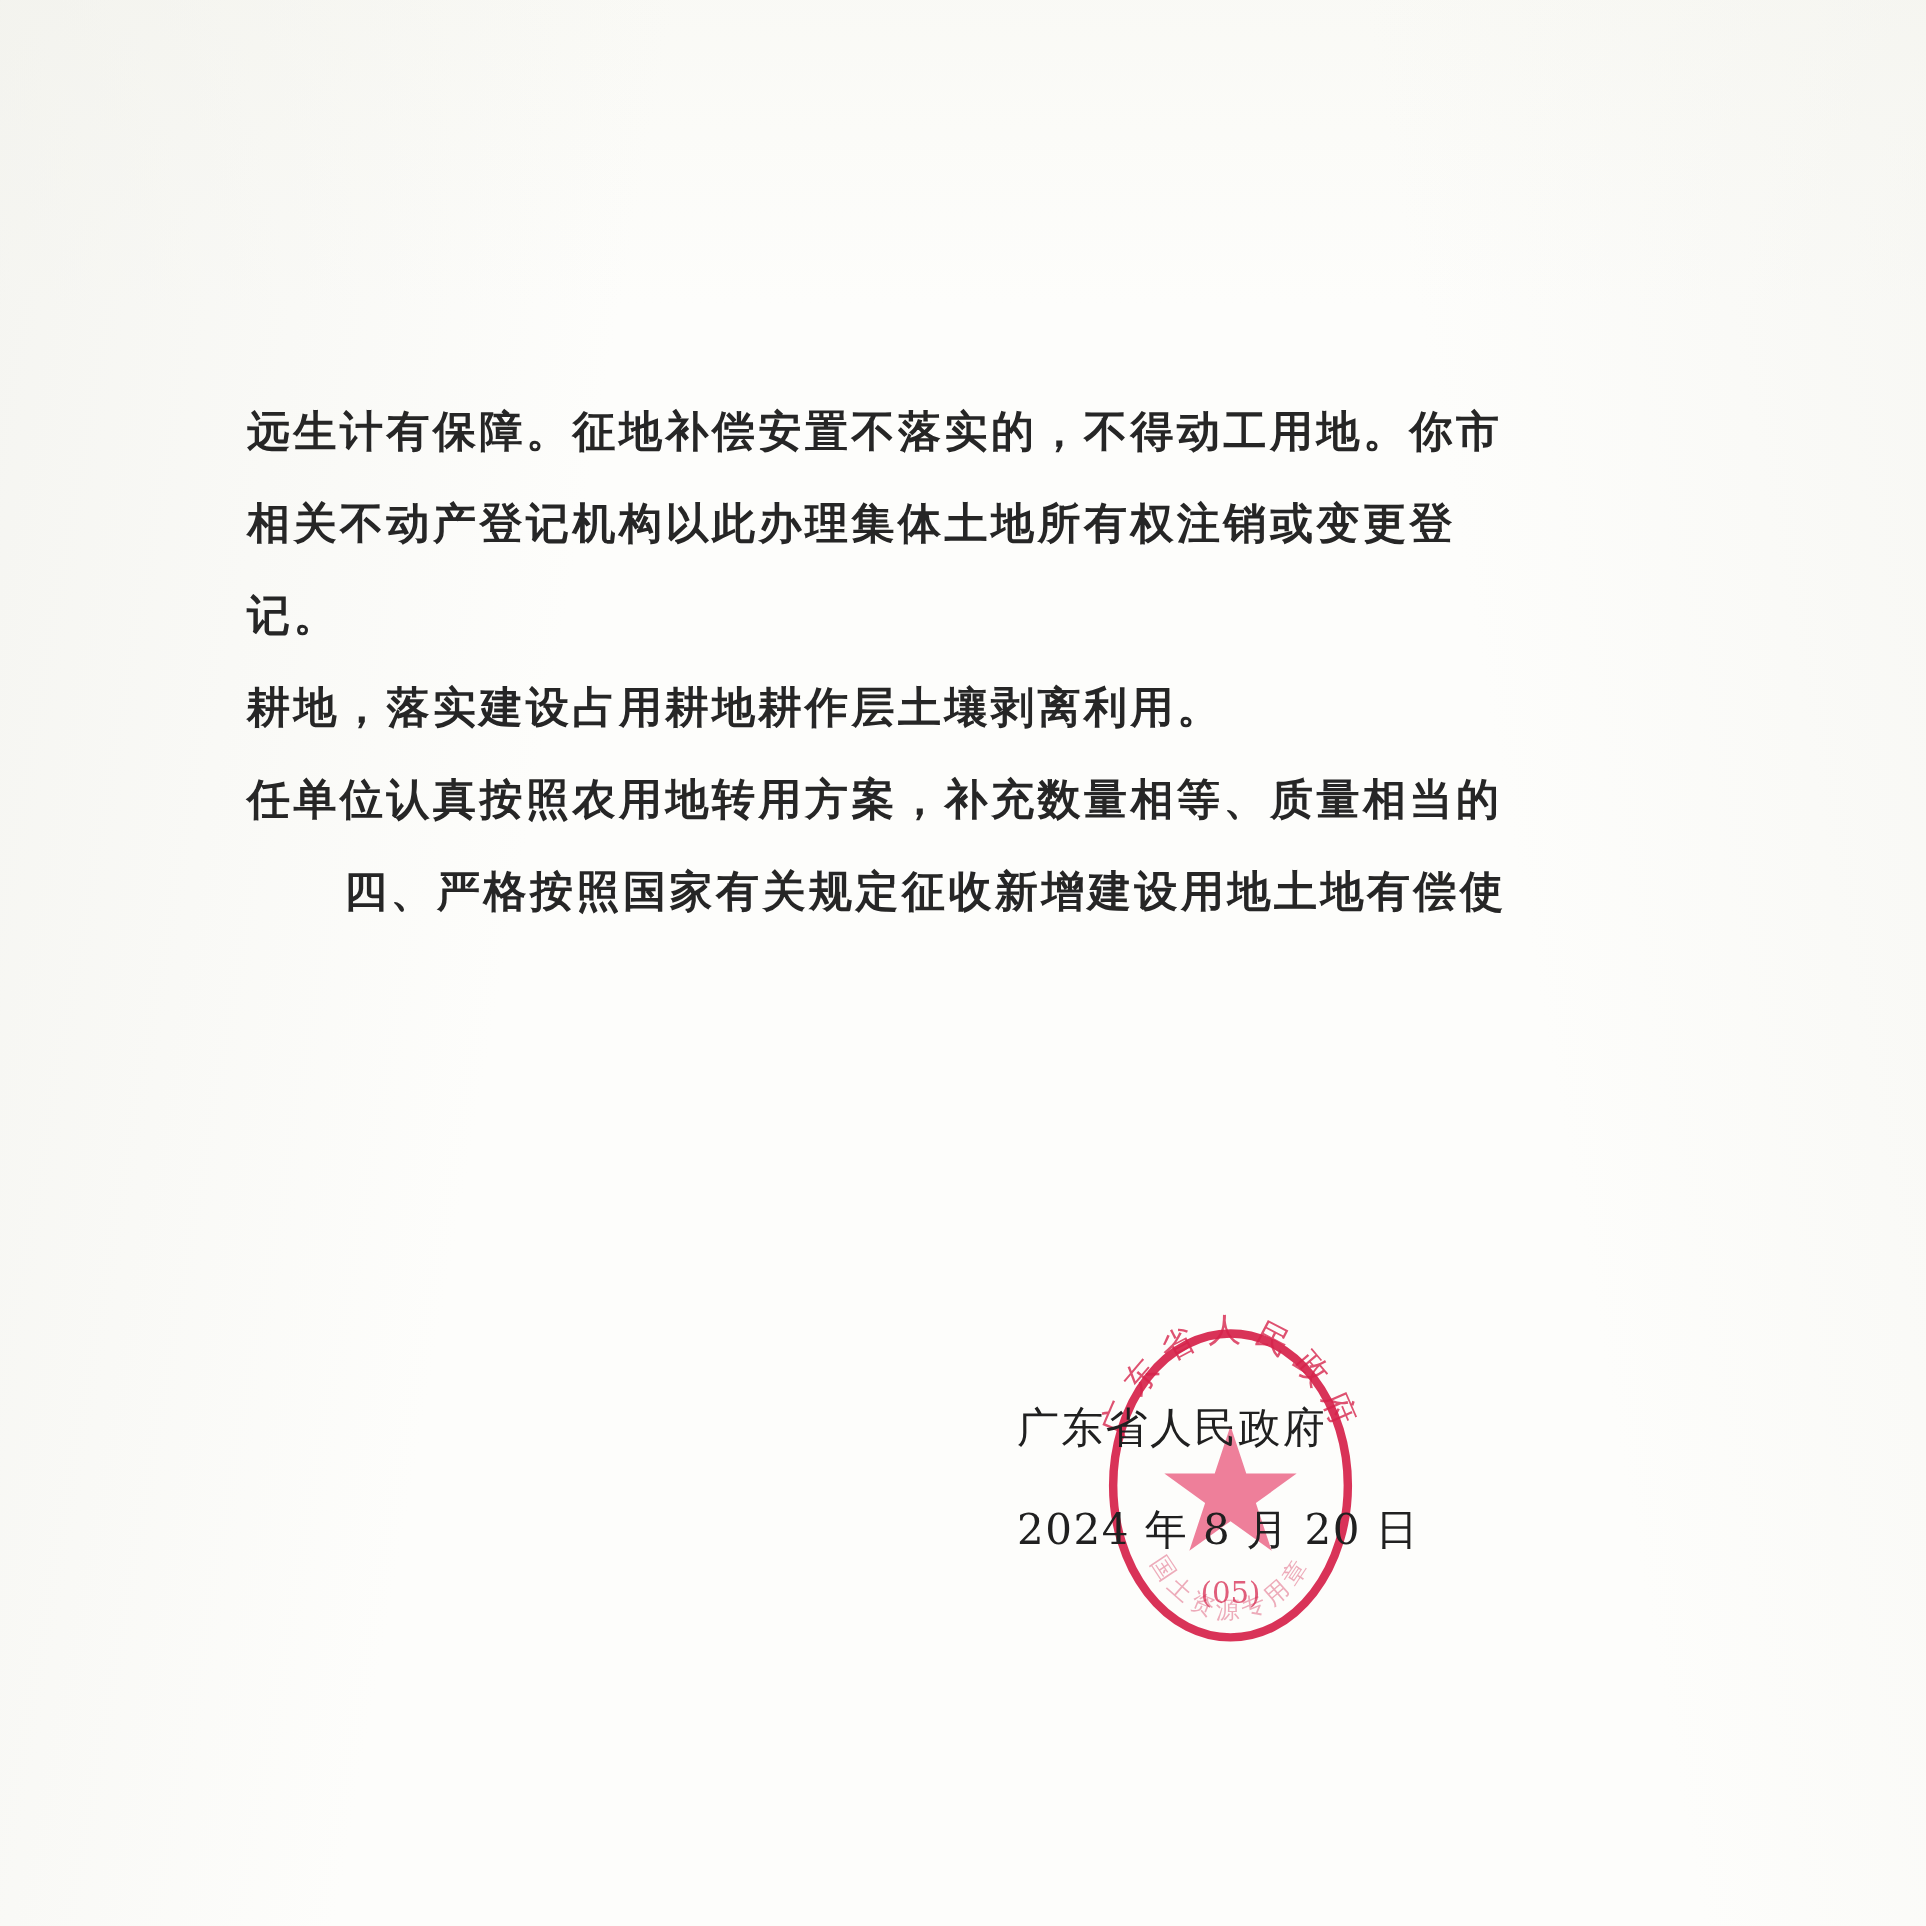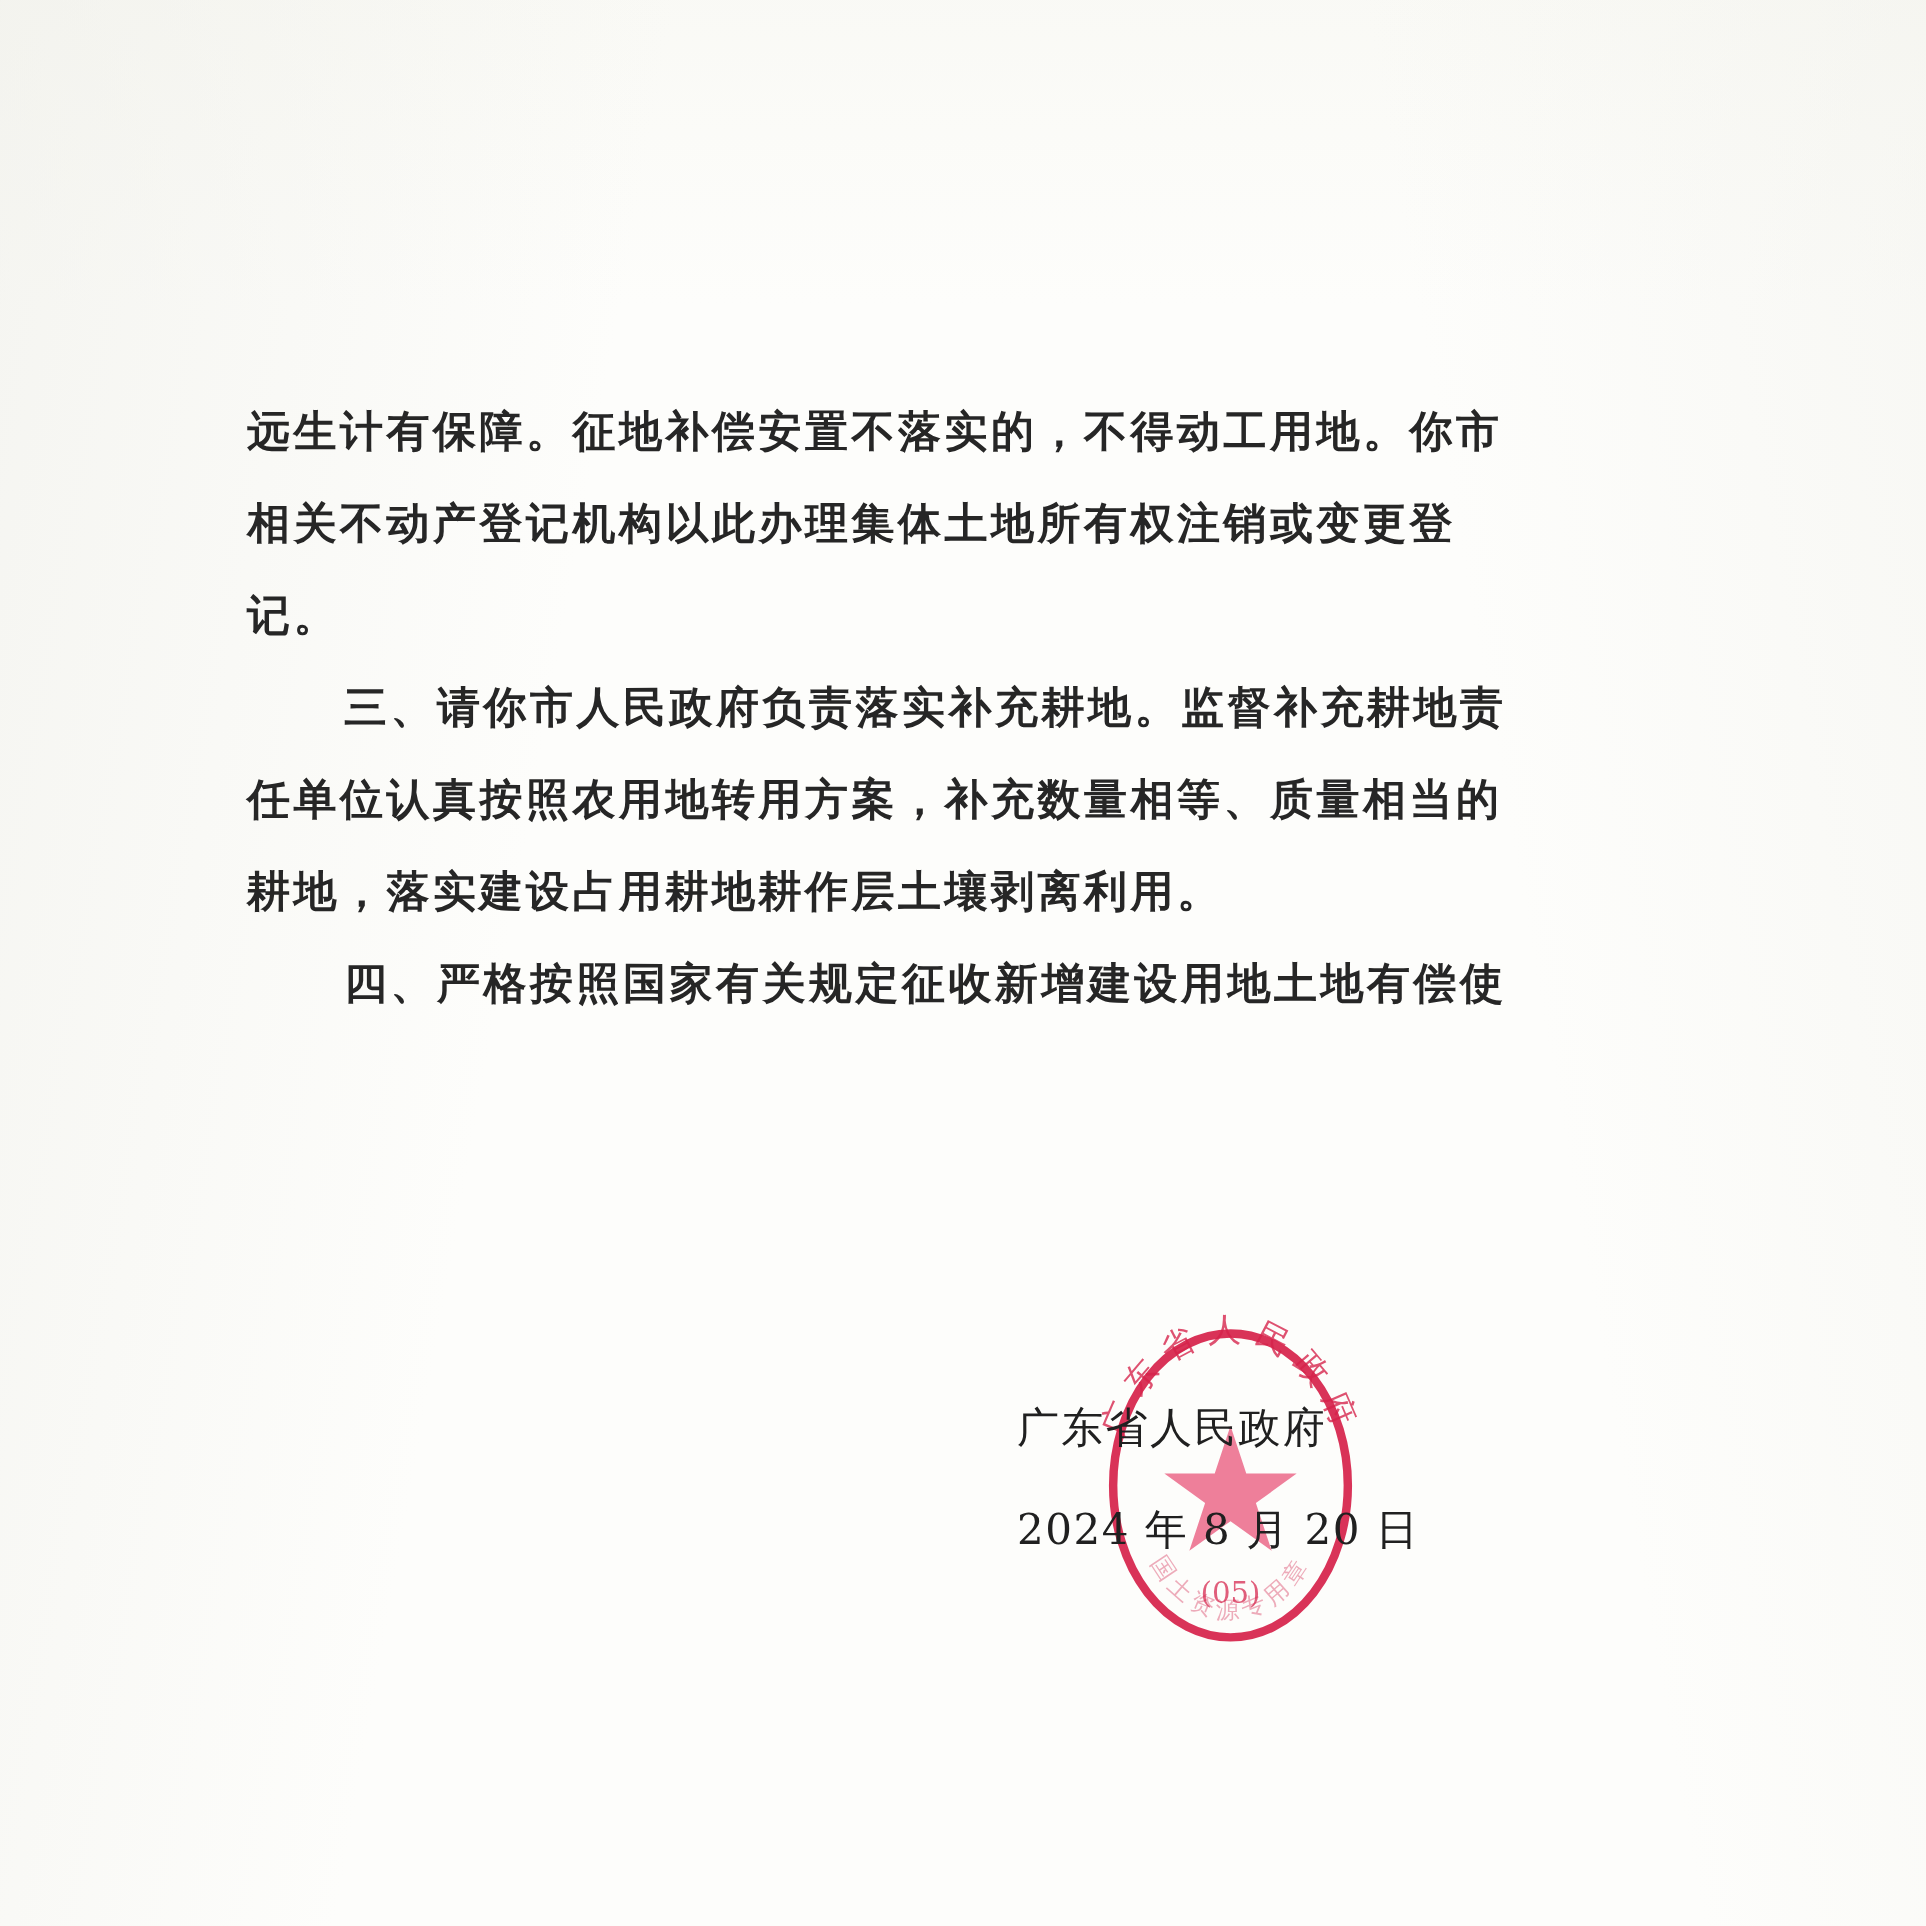--- a/index.html
+++ b/index.html
@@ -105,23 +105,22 @@
 
   <div class="content" style="top:385px;">
 
     <div class="para">
       <div class="body-line">远生计有保障。征地补偿安置不落实的，不得动工用地。你市</div>
       <div class="body-line">相关不动产登记机构以此办理集体土地所有权注销或变更登</div>
       <div class="body-line">记。</div>
     </div>
 
     <div class="para">
-      <div class="body-line indent">三、请你市人民政府负责落实补充耕地。监督补充耕地责</div>
+      <div class="body-line">耕地，落实建设占用耕地耕作层土壤剥离利用。</div>
       <div class="body-line">任单位认真按照农用地转用方案，补充数量相等、质量相当的</div>
-      <div class="body-line">耕地，落实建设占用耕地耕作层土壤剥离利用。</div>
     </div>
 
     <div class="para">
       <div class="body-line indent">四、严格按照国家有关规定征收新增建设用地土地有偿使</div>
     </div>
 
   </div>
 
   <div id="seal">
     <svg viewBox="0 0 850 900" xmlns="http://www.w3.org/2000/svg">

